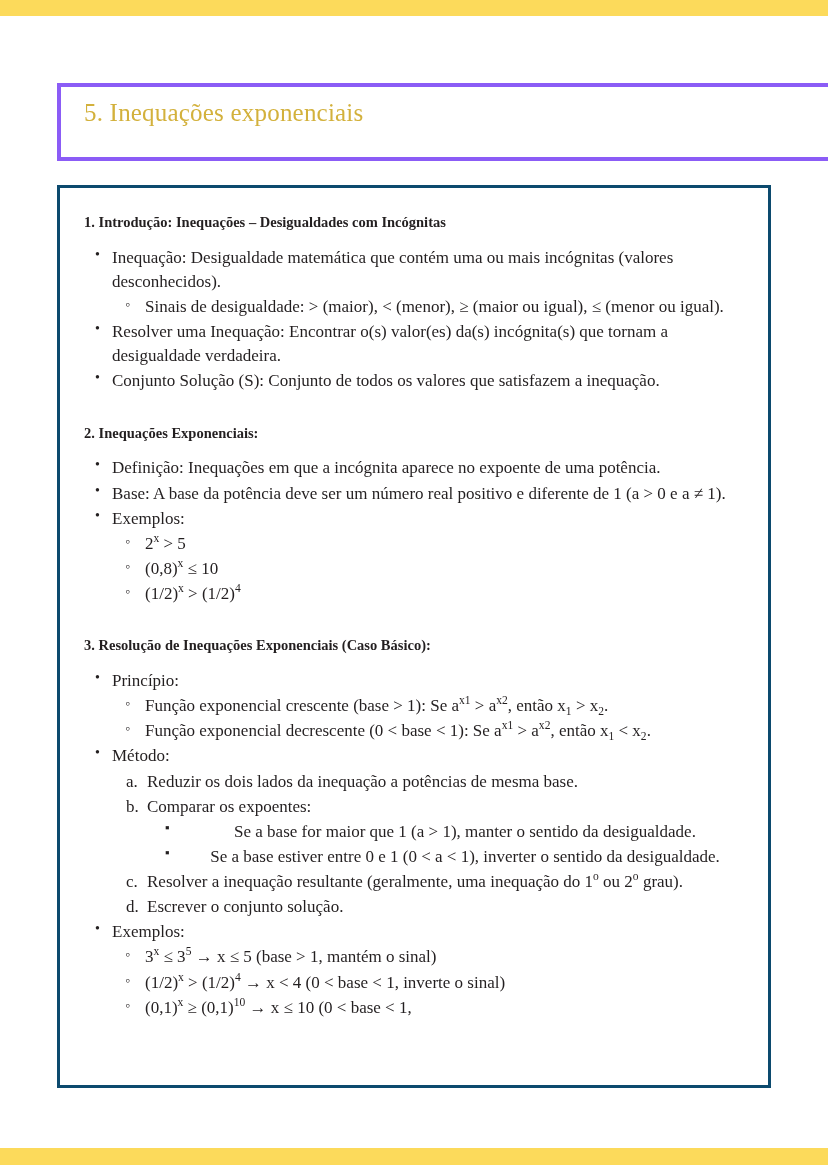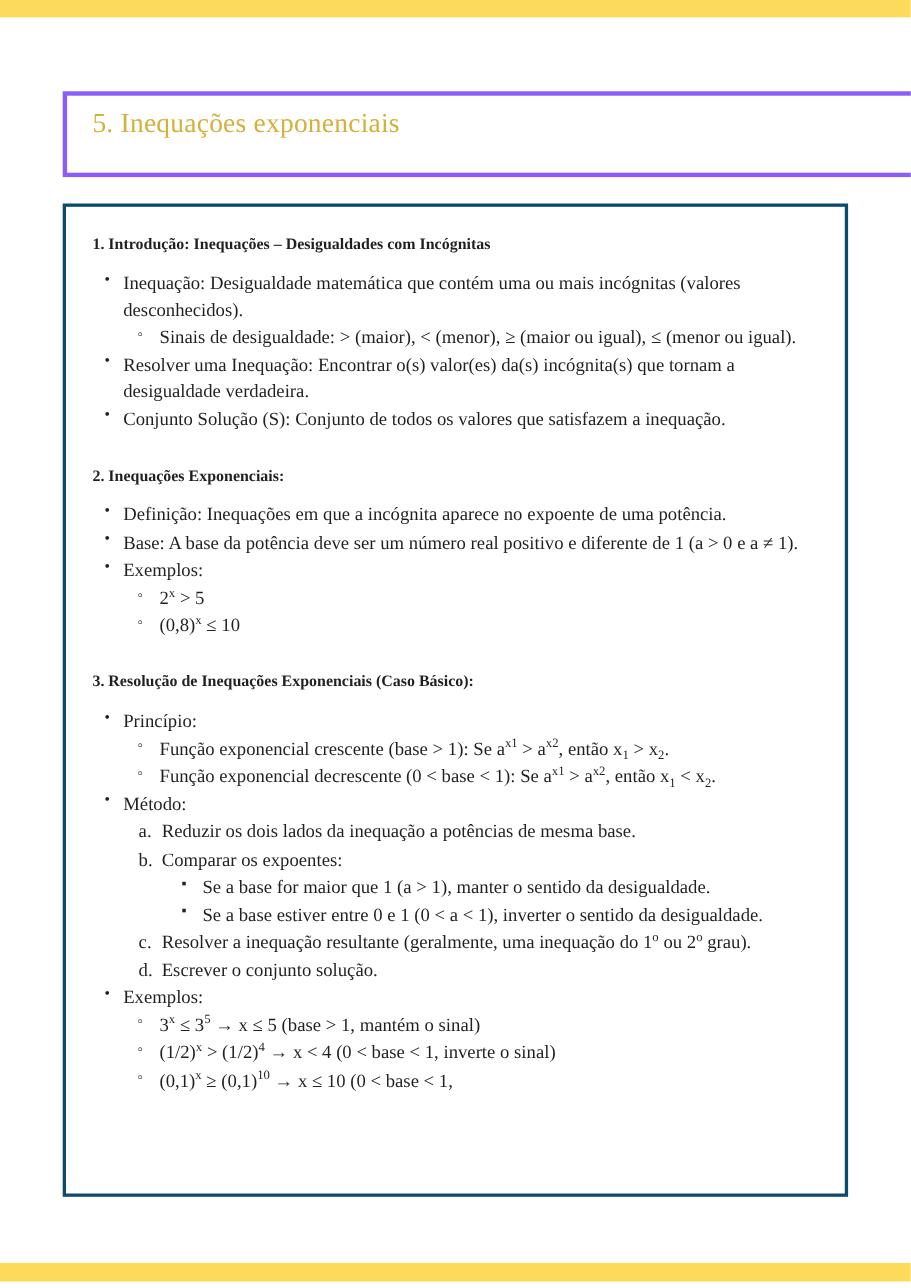--- a/index.html
+++ b/index.html
@@ -119,20 +119,21 @@
     position: absolute;
     left: 13px;
     top: 0px;
     font-size: 14px;
   }
 
   
   .lvl3 > li {
     padding-left: 37px;
     margin-bottom: 1px;
+    text-align: center;
   }
   .lvl3 > li::before {
     content: "\25AA";
     position: absolute;
     left: 18px;
     top: -1px;
     font-size: 13px;
   }
 
   
@@ -183,20 +184,21 @@
           <li><span>Resolver uma Inequação: Encontrar o(s) valor(es) da(s) incógnita(s) que tornam a desigualdade verdadeira.</span></li>
           <li><span>Conjunto Solução (S): Conjunto de todos os valores que satisfazem a inequação.</span></li>
         </ul>
         <div class="sec-head spaced">2. Inequações Exponenciais:</div>
         <ul class="lvl1">
           <li><span>Definição: Inequações em que a incógnita aparece no expoente de uma potência.</span></li>
           <li><span>Base: A base da potência deve ser um número real positivo e diferente de 1 (a &gt; 0 e a ≠ 1).</span></li>
           <li><span>Exemplos:</span><ul class="lvl2 nested">
               <li><span>2<sup>x</sup> &gt; 5</span></li>
               <li><span>(0,8)<sup>x</sup> ≤ 10</span></li>
+              <li><span>(1/2)<sup>x</sup> &gt; (1/2)<sup>4</sup></span></li>
             </ul></li>
         </ul>
         <div class="sec-head spaced">3. Resolução de Inequações Exponenciais (Caso Básico):</div>
         <ul class="lvl1">
           <li><span>Princípio:</span><ul class="lvl2 nested">
               <li><span>Função exponencial crescente (base &gt; 1): Se a<sup>x1</sup> &gt; a<sup>x2</sup>, então x<sub>1</sub> &gt; x<sub>2</sub>.</span></li>
               <li><span>Função exponencial decrescente (0 &lt; base &lt; 1): Se a<sup>x1</sup> &gt; a<sup>x2</sup>, então x<sub>1</sub> &lt; x<sub>2</sub>.</span></li>
             </ul></li>
           <li><span>Método:</span><ul class="lvlA nested">
               <li><span class="marker">a.</span><span>Reduzir os dois lados da inequação a potências de mesma base.</span></li>

